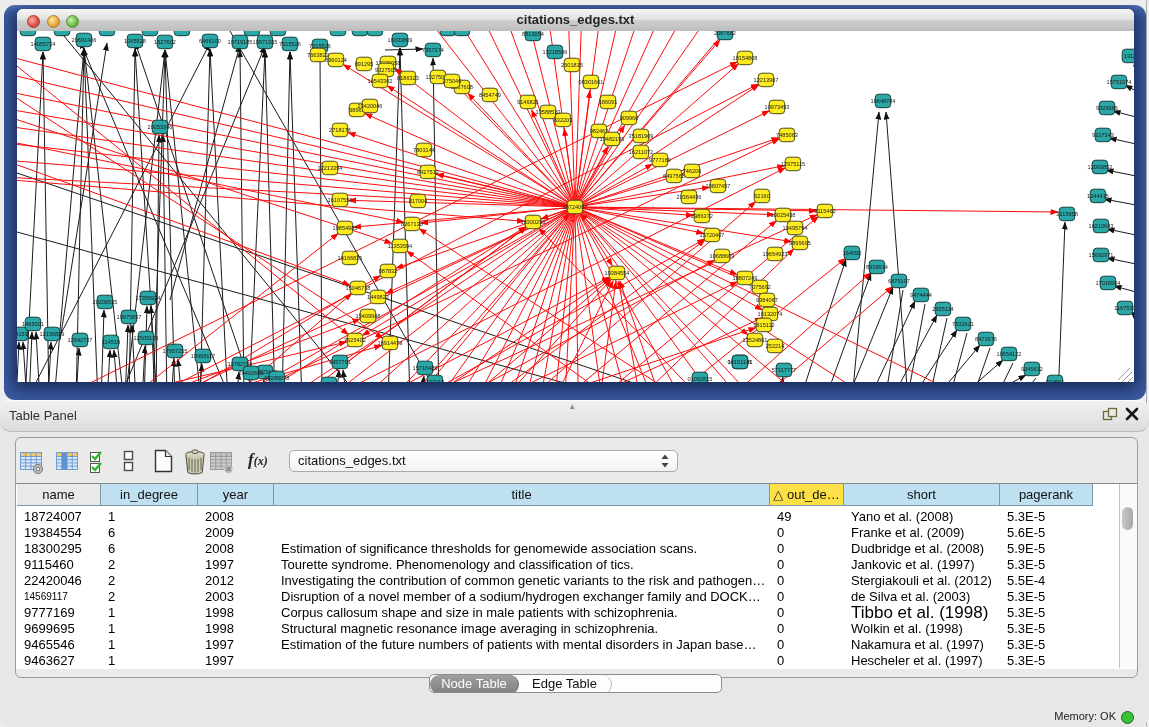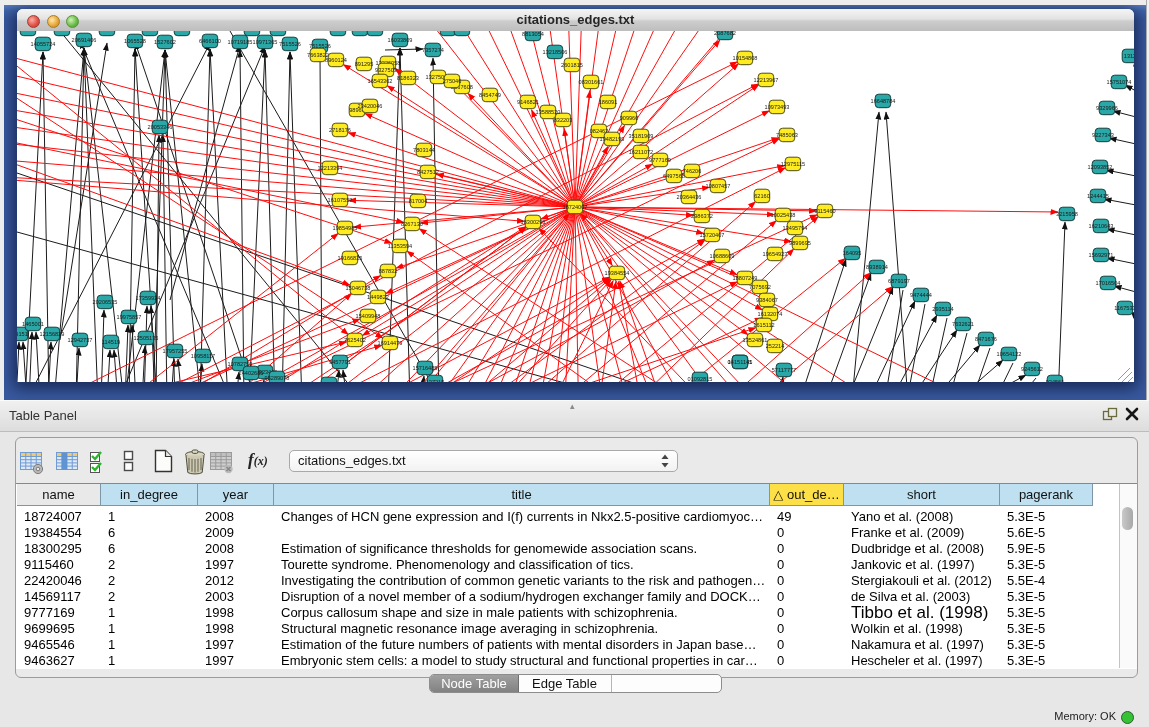--- a/index.html
+++ b/index.html
@@ -1,16 +1,16 @@
 <!DOCTYPE html>
 <html><head><meta charset="utf-8">
 <style>
 html,body{margin:0;padding:0;width:1149px;height:727px;overflow:hidden;
  font-family:'Liberation Sans',sans-serif;background:#ededed;}
-.abs{position:absolute;}
+.abs{position:absolute;border-radius:11px;}
 </style></head>
 <body>
 <div class="abs" style="left:0;top:0;width:1149px;height:727px;background:#ededed">
 
  <div class="abs" style="left:4px;top:5px;width:1142px;height:395px;background:linear-gradient(180deg,#577bbd 0px,#3f63a9 6px,#39599f 14px,#39599f 100%);overflow:hidden">
 
    <div class="abs" style="left:13px;top:4px;width:1117px;height:373px;border-radius:6px 6px 0 0;
         box-shadow:0 3px 16px 3px rgba(5,12,40,0.65);background:#fff;">
      <div class="abs" style="left:0;top:0;width:1117px;height:22px;border-radius:6px 6px 0 0;
           background:linear-gradient(180deg,#f5f5f5 0%,#e3e3e3 45%,#cdcdcd 55%,#bdbdbd 100%);
@@ -638,21 +638,20 @@
 <div style="position:absolute;left:1px;top:0px;width:83px;height:21px;background:#e9e9e9;border-right:1px solid #7d97a8;border-bottom:1px solid #7d97a8;text-align:center;font-size:13px;line-height:21px;color:#111;overflow:hidden;white-space:nowrap">name</div>
       <div style="position:absolute;left:85px;top:0px;width:96px;height:21px;background:#bfe0f0;border-right:1px solid #7d97a8;border-bottom:1px solid #7d97a8;text-align:center;font-size:13px;line-height:21px;color:#111;overflow:hidden;white-space:nowrap">in_degree</div>
       <div style="position:absolute;left:182px;top:0px;width:75px;height:21px;background:#bfe0f0;border-right:1px solid #7d97a8;border-bottom:1px solid #7d97a8;text-align:center;font-size:13px;line-height:21px;color:#111;overflow:hidden;white-space:nowrap">year</div>
       <div style="position:absolute;left:258px;top:0px;width:495px;height:21px;background:#bfe0f0;border-right:1px solid #7d97a8;border-bottom:1px solid #7d97a8;text-align:center;font-size:13px;line-height:21px;color:#111;overflow:hidden;white-space:nowrap">title</div>
       <div style="position:absolute;left:754px;top:0px;width:73px;height:21px;background:#fde047;border-right:1px solid #7d97a8;border-bottom:1px solid #7d97a8;text-align:center;font-size:13px;line-height:21px;color:#111;overflow:hidden;white-space:nowrap">△ out_de…</div>
       <div style="position:absolute;left:828px;top:0px;width:155px;height:21px;background:#bfe0f0;border-right:1px solid #7d97a8;border-bottom:1px solid #7d97a8;text-align:center;font-size:13px;line-height:21px;color:#111;overflow:hidden;white-space:nowrap">short</div>
       <div style="position:absolute;left:984px;top:0px;width:92px;height:21px;background:#bfe0f0;border-right:1px solid #7d97a8;border-bottom:1px solid #7d97a8;text-align:center;font-size:13px;line-height:21px;color:#111;overflow:hidden;white-space:nowrap">pagerank</div>
 <div style="position:absolute;left:8px;top:25px;width:124px;height:16px;font-size:13px;line-height:15px;color:#000;white-space:nowrap;overflow:hidden">18724007</div>
 <div style="position:absolute;left:92px;top:25px;width:137px;height:16px;font-size:13px;line-height:15px;color:#000;white-space:nowrap;overflow:hidden">1</div>
 <div style="position:absolute;left:189px;top:25px;width:116px;height:16px;font-size:13px;line-height:15px;color:#000;white-space:nowrap;overflow:hidden">2008</div>
-<div style="position:absolute;left:265px;top:25px;width:536px;height:16px;font-size:13px;line-height:15px;color:#000;white-space:nowrap;overflow:hidden">Changes of HCN gene expression and I(f) currents in Nkx2.5-positive cardiomyoc…</div>
 <div style="position:absolute;left:761px;top:25px;width:114px;height:16px;font-size:13px;line-height:15px;color:#000;white-space:nowrap;overflow:hidden">49</div>
 <div style="position:absolute;left:835px;top:25px;width:196px;height:16px;font-size:13px;line-height:15px;color:#000;white-space:nowrap;overflow:hidden">Yano et al. (2008)</div>
 <div style="position:absolute;left:991px;top:25px;width:133px;height:16px;font-size:13px;line-height:15px;color:#000;white-space:nowrap;overflow:hidden">5.3E-5</div>
 <div style="position:absolute;left:8px;top:41px;width:124px;height:16px;font-size:13px;line-height:15px;color:#000;white-space:nowrap;overflow:hidden">19384554</div>
 <div style="position:absolute;left:92px;top:41px;width:137px;height:16px;font-size:13px;line-height:15px;color:#000;white-space:nowrap;overflow:hidden">6</div>
 <div style="position:absolute;left:189px;top:41px;width:116px;height:16px;font-size:13px;line-height:15px;color:#000;white-space:nowrap;overflow:hidden">2009</div>
 <div style="position:absolute;left:761px;top:41px;width:114px;height:16px;font-size:13px;line-height:15px;color:#000;white-space:nowrap;overflow:hidden">0</div>
 <div style="position:absolute;left:835px;top:41px;width:196px;height:16px;font-size:13px;line-height:15px;color:#000;white-space:nowrap;overflow:hidden">Franke et al. (2009)</div>
 <div style="position:absolute;left:991px;top:41px;width:133px;height:16px;font-size:13px;line-height:15px;color:#000;white-space:nowrap;overflow:hidden">5.6E-5</div>
 <div style="position:absolute;left:8px;top:57px;width:124px;height:16px;font-size:13px;line-height:15px;color:#000;white-space:nowrap;overflow:hidden">18300295</div>
@@ -669,21 +668,21 @@
 <div style="position:absolute;left:761px;top:73px;width:114px;height:16px;font-size:13px;line-height:15px;color:#000;white-space:nowrap;overflow:hidden">0</div>
 <div style="position:absolute;left:835px;top:73px;width:196px;height:16px;font-size:13px;line-height:15px;color:#000;white-space:nowrap;overflow:hidden">Jankovic et al. (1997)</div>
 <div style="position:absolute;left:991px;top:73px;width:133px;height:16px;font-size:13px;line-height:15px;color:#000;white-space:nowrap;overflow:hidden">5.3E-5</div>
 <div style="position:absolute;left:8px;top:89px;width:124px;height:16px;font-size:13px;line-height:15px;color:#000;white-space:nowrap;overflow:hidden">22420046</div>
 <div style="position:absolute;left:92px;top:89px;width:137px;height:16px;font-size:13px;line-height:15px;color:#000;white-space:nowrap;overflow:hidden">2</div>
 <div style="position:absolute;left:189px;top:89px;width:116px;height:16px;font-size:13px;line-height:15px;color:#000;white-space:nowrap;overflow:hidden">2012</div>
 <div style="position:absolute;left:265px;top:89px;width:536px;height:16px;font-size:13px;line-height:15px;color:#000;white-space:nowrap;overflow:hidden">Investigating the contribution of common genetic variants to the risk and pathogen…</div>
 <div style="position:absolute;left:761px;top:89px;width:114px;height:16px;font-size:13px;line-height:15px;color:#000;white-space:nowrap;overflow:hidden">0</div>
 <div style="position:absolute;left:835px;top:89px;width:196px;height:16px;font-size:13px;line-height:15px;color:#000;white-space:nowrap;overflow:hidden">Stergiakouli et al. (2012)</div>
 <div style="position:absolute;left:991px;top:89px;width:133px;height:16px;font-size:13px;line-height:15px;color:#000;white-space:nowrap;overflow:hidden">5.5E-4</div>
-<div style="position:absolute;left:8px;top:105px;width:124px;height:16px;font-size:13px;line-height:15px;color:#000;white-space:nowrap;overflow:hidden">14569117</div>
+<div style="position:absolute;left:8px;top:105px;width:124px;height:16px;font-size:10px;line-height:15px;color:#000;white-space:nowrap;overflow:hidden">14569117</div>
 <div style="position:absolute;left:92px;top:105px;width:137px;height:16px;font-size:13px;line-height:15px;color:#000;white-space:nowrap;overflow:hidden">2</div>
 <div style="position:absolute;left:189px;top:105px;width:116px;height:16px;font-size:13px;line-height:15px;color:#000;white-space:nowrap;overflow:hidden">2003</div>
 <div style="position:absolute;left:265px;top:105px;width:536px;height:16px;font-size:13px;line-height:15px;color:#000;white-space:nowrap;overflow:hidden">Disruption of a novel member of a sodium/hydrogen exchanger family and DOCK…</div>
 <div style="position:absolute;left:761px;top:105px;width:114px;height:16px;font-size:13px;line-height:15px;color:#000;white-space:nowrap;overflow:hidden">0</div>
 <div style="position:absolute;left:835px;top:105px;width:196px;height:16px;font-size:13px;line-height:15px;color:#000;white-space:nowrap;overflow:hidden">de Silva et al. (2003)</div>
 <div style="position:absolute;left:991px;top:105px;width:133px;height:16px;font-size:13px;line-height:15px;color:#000;white-space:nowrap;overflow:hidden">5.3E-5</div>
 <div style="position:absolute;left:8px;top:121px;width:124px;height:16px;font-size:13px;line-height:15px;color:#000;white-space:nowrap;overflow:hidden">9777169</div>
 <div style="position:absolute;left:92px;top:121px;width:137px;height:16px;font-size:13px;line-height:15px;color:#000;white-space:nowrap;overflow:hidden">1</div>
 <div style="position:absolute;left:189px;top:121px;width:116px;height:16px;font-size:13px;line-height:15px;color:#000;white-space:nowrap;overflow:hidden">1998</div>
 <div style="position:absolute;left:265px;top:121px;width:536px;height:16px;font-size:13px;line-height:15px;color:#000;white-space:nowrap;overflow:hidden">Corpus callosum shape and size in male patients with schizophrenia.</div>
@@ -700,21 +699,20 @@
 <div style="position:absolute;left:8px;top:153px;width:124px;height:16px;font-size:13px;line-height:15px;color:#000;white-space:nowrap;overflow:hidden">9465546</div>
 <div style="position:absolute;left:92px;top:153px;width:137px;height:16px;font-size:13px;line-height:15px;color:#000;white-space:nowrap;overflow:hidden">1</div>
 <div style="position:absolute;left:189px;top:153px;width:116px;height:16px;font-size:13px;line-height:15px;color:#000;white-space:nowrap;overflow:hidden">1997</div>
 <div style="position:absolute;left:265px;top:153px;width:536px;height:16px;font-size:13px;line-height:15px;color:#000;white-space:nowrap;overflow:hidden">Estimation of the future numbers of patients with mental disorders in Japan base…</div>
 <div style="position:absolute;left:761px;top:153px;width:114px;height:16px;font-size:13px;line-height:15px;color:#000;white-space:nowrap;overflow:hidden">0</div>
 <div style="position:absolute;left:835px;top:153px;width:196px;height:16px;font-size:13px;line-height:15px;color:#000;white-space:nowrap;overflow:hidden">Nakamura et al. (1997)</div>
 <div style="position:absolute;left:991px;top:153px;width:133px;height:16px;font-size:13px;line-height:15px;color:#000;white-space:nowrap;overflow:hidden">5.3E-5</div>
 <div style="position:absolute;left:8px;top:169px;width:124px;height:16px;font-size:13px;line-height:15px;color:#000;white-space:nowrap;overflow:hidden">9463627</div>
 <div style="position:absolute;left:92px;top:169px;width:137px;height:16px;font-size:13px;line-height:15px;color:#000;white-space:nowrap;overflow:hidden">1</div>
 <div style="position:absolute;left:189px;top:169px;width:116px;height:16px;font-size:13px;line-height:15px;color:#000;white-space:nowrap;overflow:hidden">1997</div>
-<div style="position:absolute;left:265px;top:169px;width:536px;height:16px;font-size:13px;line-height:15px;color:#000;white-space:nowrap;overflow:hidden">Embryonic stem cells: a model to study structural and functional properties in car…</div>
 <div style="position:absolute;left:761px;top:169px;width:114px;height:16px;font-size:13px;line-height:15px;color:#000;white-space:nowrap;overflow:hidden">0</div>
 <div style="position:absolute;left:835px;top:169px;width:196px;height:16px;font-size:13px;line-height:15px;color:#000;white-space:nowrap;overflow:hidden">Hescheler et al. (1997)</div>
 <div style="position:absolute;left:991px;top:169px;width:133px;height:16px;font-size:13px;line-height:15px;color:#000;white-space:nowrap;overflow:hidden">5.3E-5</div>
 </div>
 <div style="position:absolute;left:1119px;top:484px;width:17px;height:184px;background:#fafafa;border-left:1px solid #c4c4c4;"></div>
 <div style="position:absolute;left:1122px;top:507px;width:11px;height:23px;background:linear-gradient(90deg,#c9c9c9,#a8a8a8);border-radius:6px;"></div>
 
  <div class="abs" style="left:429px;top:674px;width:293px;height:19px;border:1px solid #8d8d8d;border-radius:5px;
       background:#fdfdfd;box-sizing:border-box;overflow:hidden;">
     <div class="abs" style="left:0;top:0;width:88px;height:19px;background:linear-gradient(180deg,#a0a0a0,#7e7e7e);

